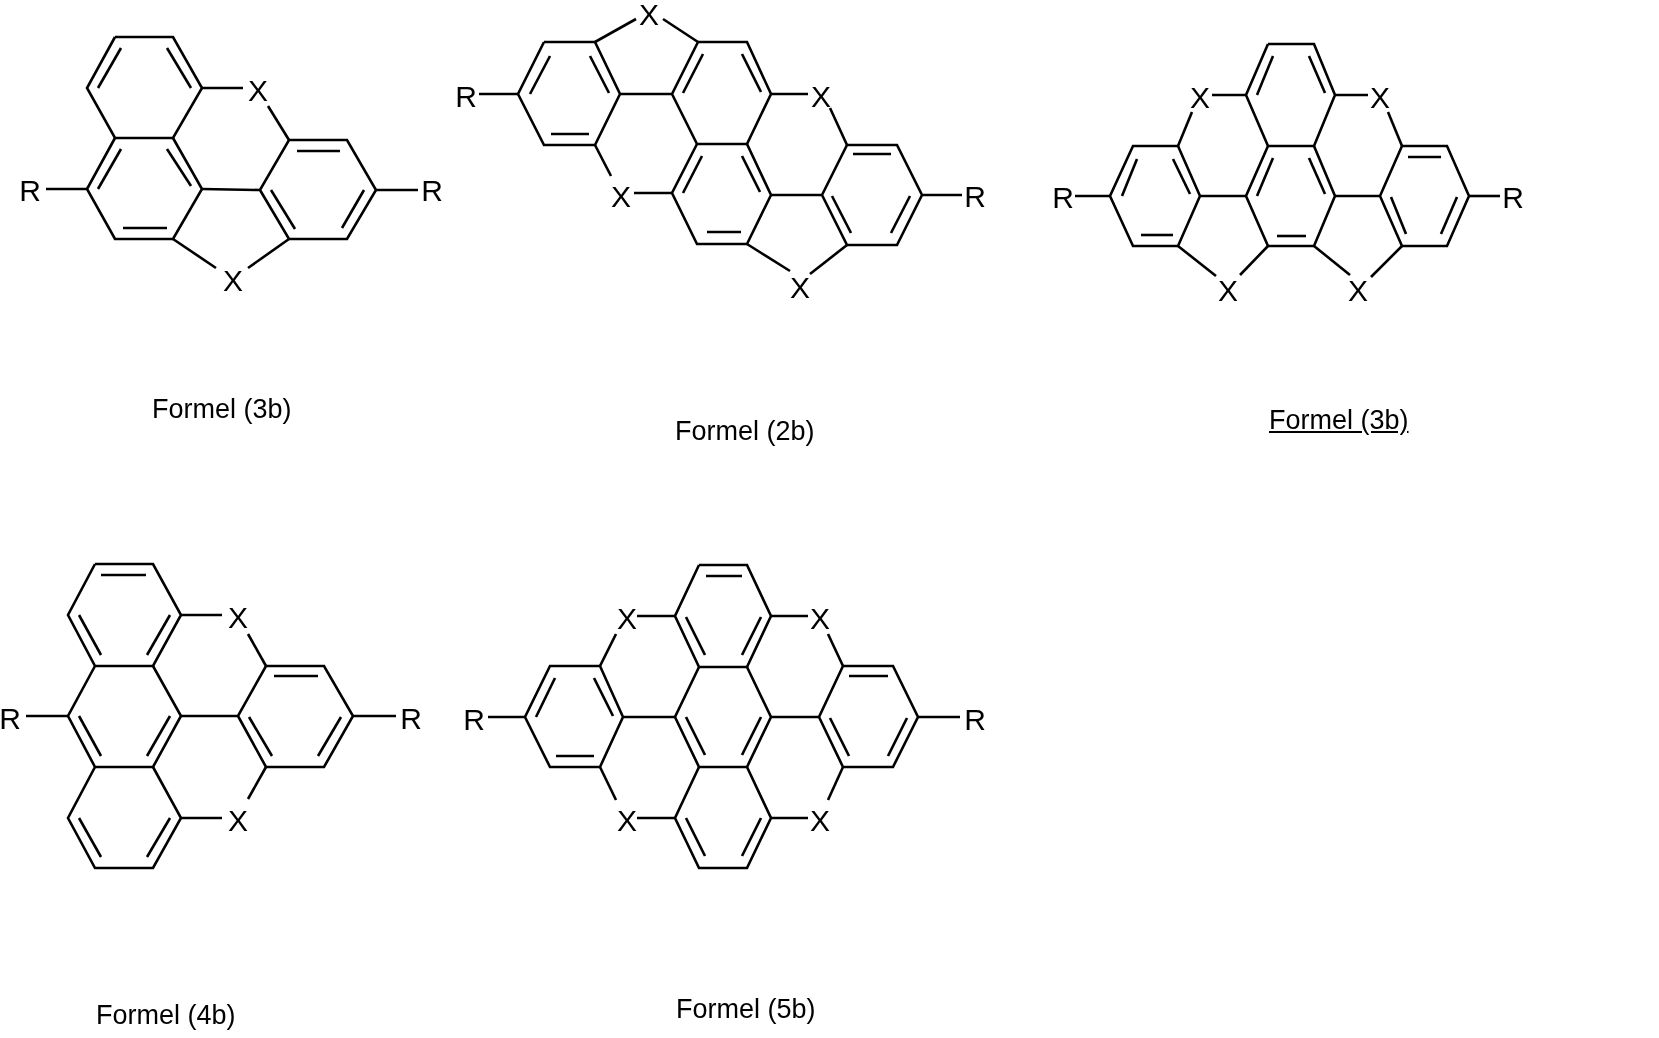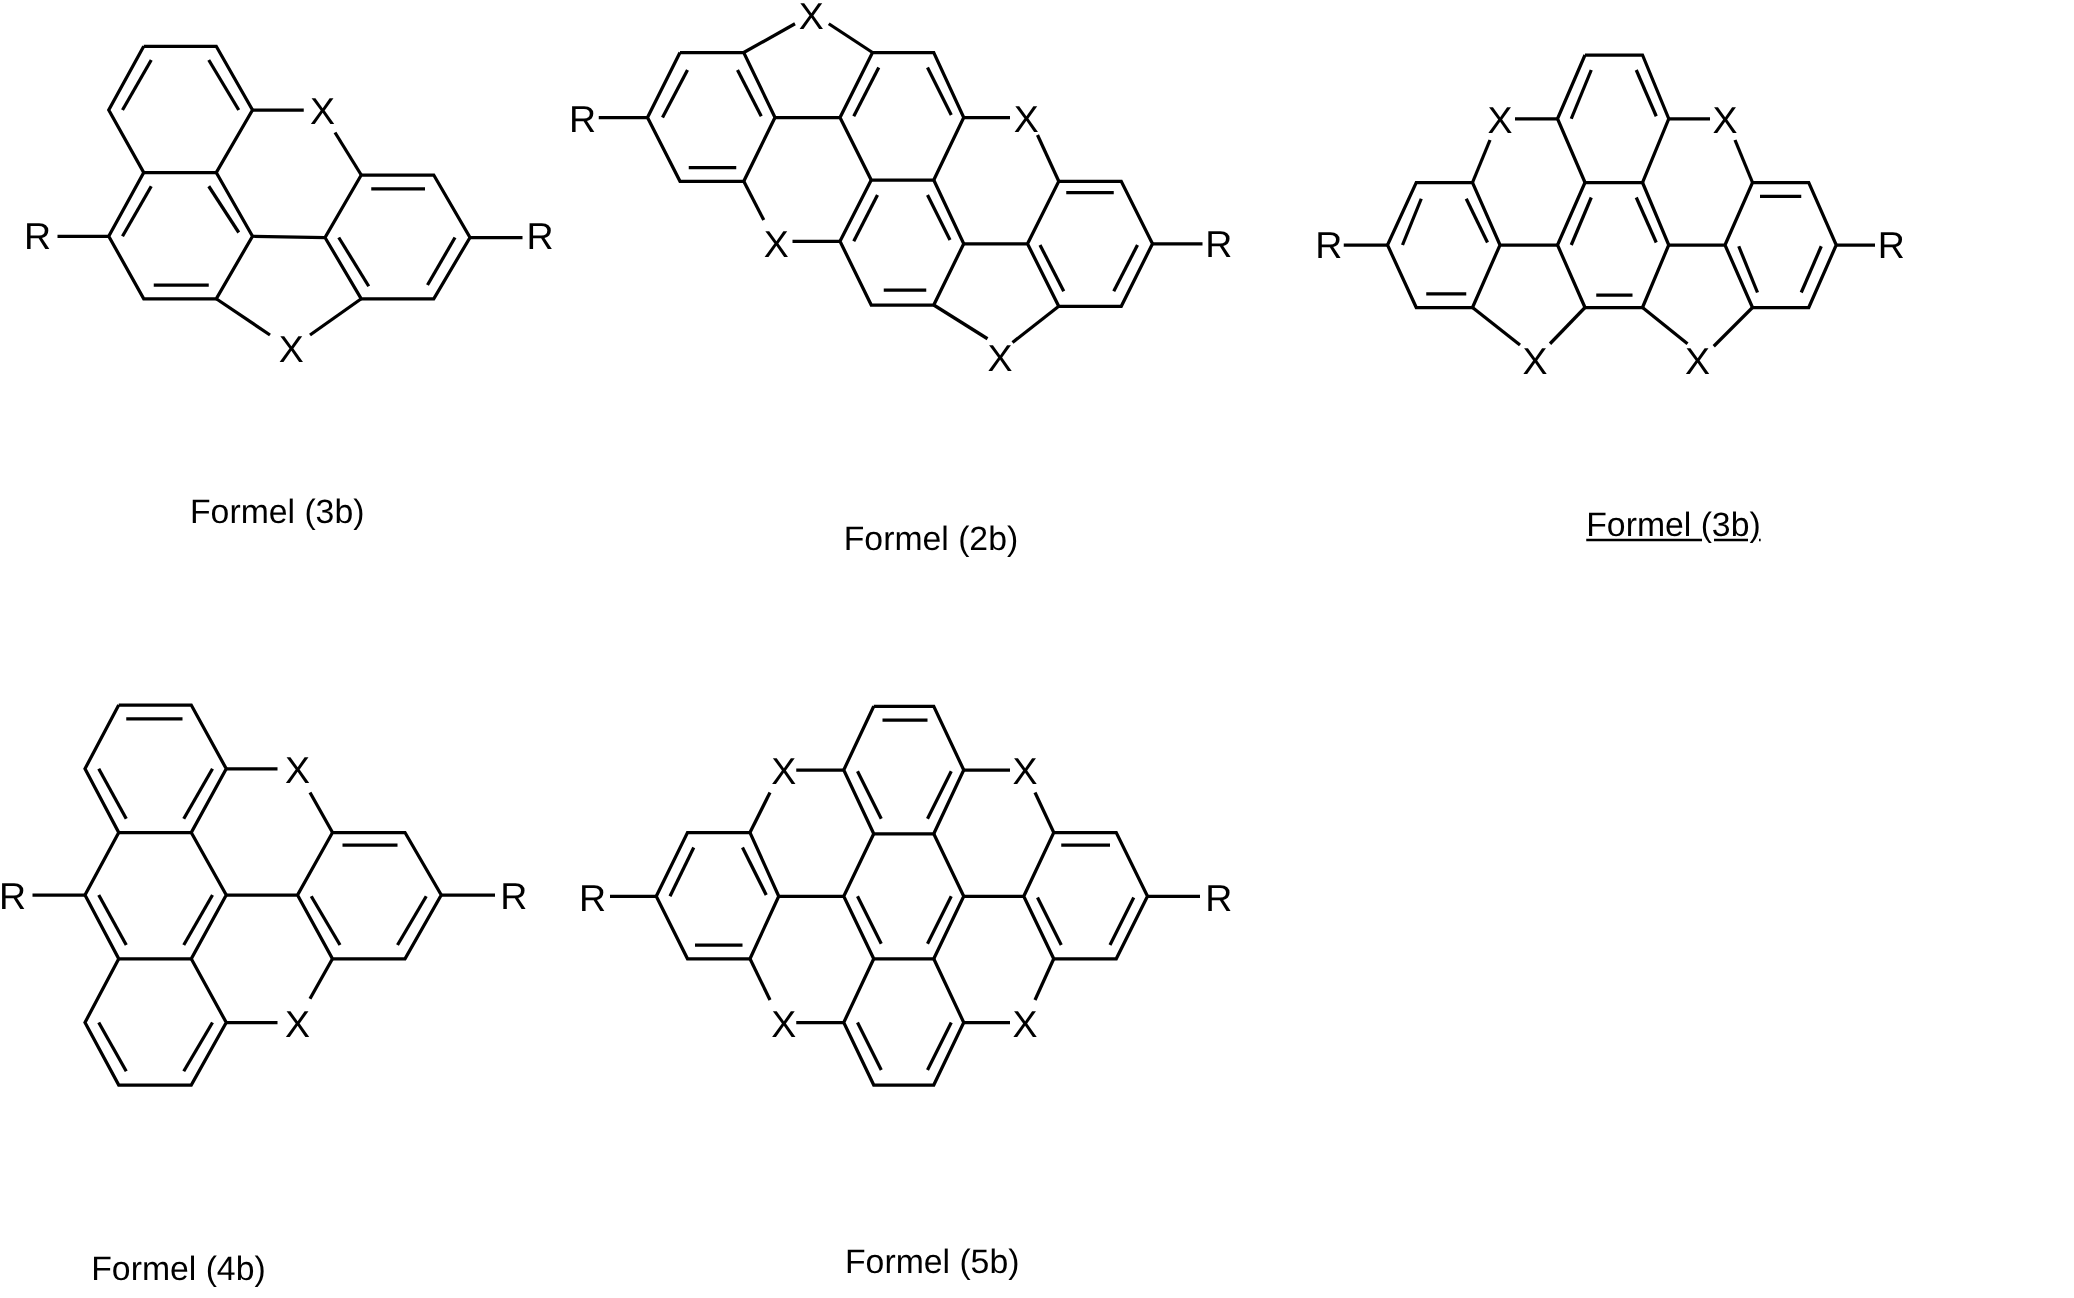--- a/index.html
+++ b/index.html
@@ -197,14 +197,14 @@
     <text class="atom" x="627" y="618">X</text>
     <text class="atom" x="820" y="618">X</text>
     <text class="atom" x="627" y="820">X</text>
     <text class="atom" x="820" y="820">X</text>
   </g>
 </svg>
 
 <div class="caption" style="left:152px; top:394px;">Formel (3b)</div>
 <div class="caption" style="left:675px; top:396px;margin-top:20px;">Formel (2b)</div>
 <div class="caption" style="left:1269px; top:405px;text-decoration:underline;">Formel (3b)</div>
-<div class="caption" style="left:73px; top:1000px;">Formel (4b)</div>
+<div class="caption" style="left:96px; top:1000px;">Formel (4b)</div>
 <div class="caption" style="left:676px; top:994px;">Formel (5b)</div>
 
 </body></html>

